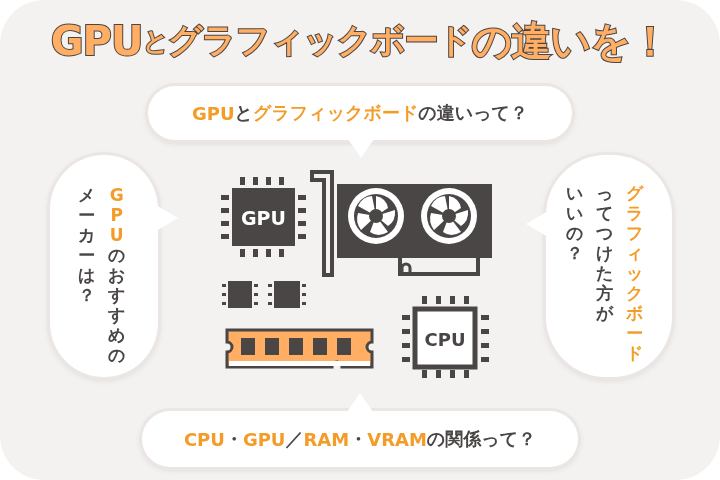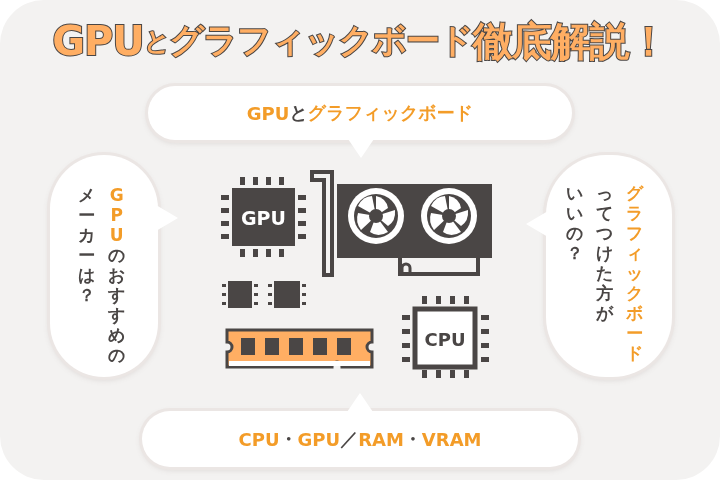--- a/index.html
+++ b/index.html
@@ -81,37 +81,39 @@
   </style>
 </head>
 <body>
 
 <div class="card"></div>
 
 <h1 class="title">
   <span class="t-big">GPU</span>
   <span class="t-small">と</span>
   <span class="t-mid">グラフィックボード</span>
-  <span class="t-big">徹底解説！</span>
+  <span class="t-big">の違いを！</span>
 </h1>
 
 <div class="bubble bubble-top">
   <span class="hl">GPU</span>
   <span> と</span>
   <span class="hl">グラフィックボード</span>
+  <span>の違いって？</span>
 </div>
 
 <div class="bubble bubble-bottom">
   <span class="hl">CPU</span>
   <span> ・ </span>
   <span class="hl">GPU</span>
   <span> ／ </span>
   <span class="hl">RAM</span>
   <span> ・ </span>
   <span class="hl">VRAM</span>
+  <span> の関係って？</span>
 </div>
 
 <div class="bubble bubble-left">
   <div class="vcol" style="left:58px; top:30px;">
     <span class="hl">G</span>
     <span class="hl">P</span>
     <span class="hl">U</span>
     <span>の</span>
     <span>お</span>
     <span>す</span>

